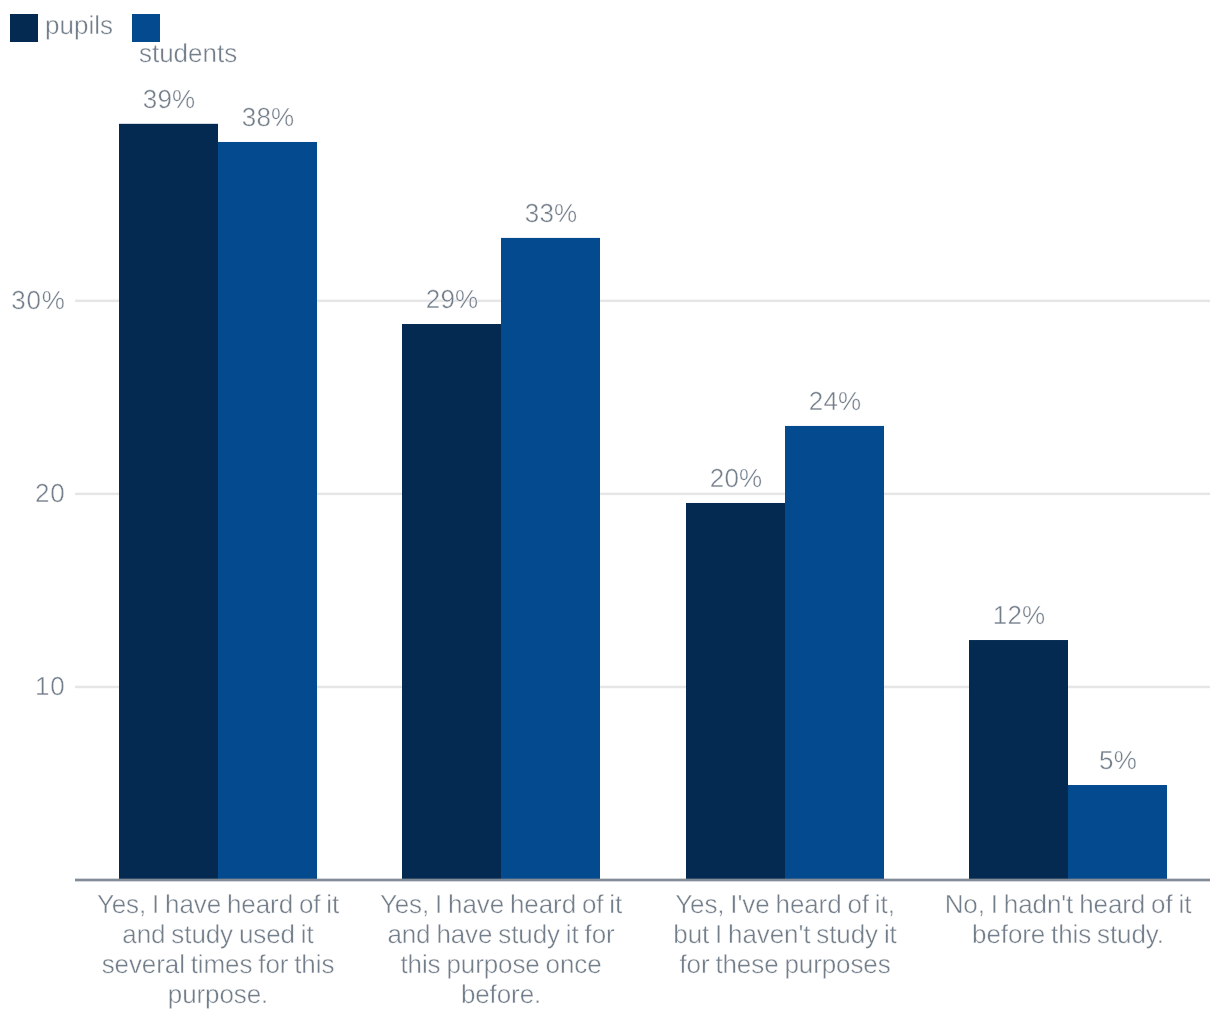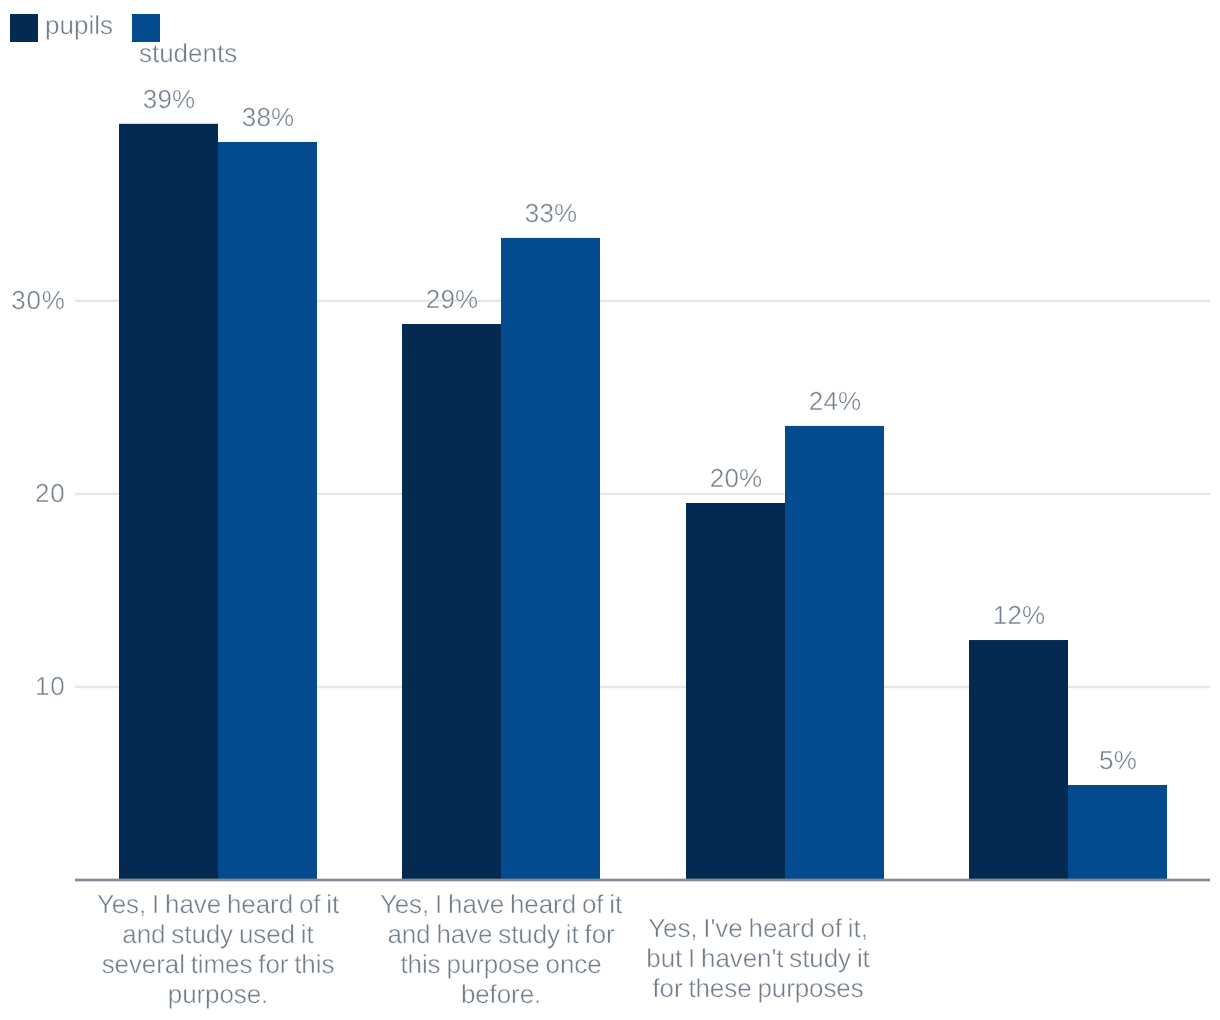--- a/index.html
+++ b/index.html
@@ -105,19 +105,23 @@
         <div>and study used it</div>
         <div>several times for this</div>
         <div>purpose.</div>
       </div>
       <div class="cat-label" style="left: 361px;">
         <div>Yes, I have heard of it</div>
         <div>and have study it for</div>
         <div>this purpose once</div>
         <div>before.</div>
       </div>
-      <div class="cat-label" style="left: 618px; margin-top: 24px;">
+      <div class="cat-label" style="left: 645px;">
         <div>Yes, I've heard of it,</div>
         <div>but I haven't study it</div>
         <div>for these purposes</div>
+      </div>
+      <div class="cat-label" style="left: 928px;">
+        <div>No, I hadn't heard of it</div>
+        <div>before this study.</div>
       </div>
     </div>
 </div>
 
 </body></html>

